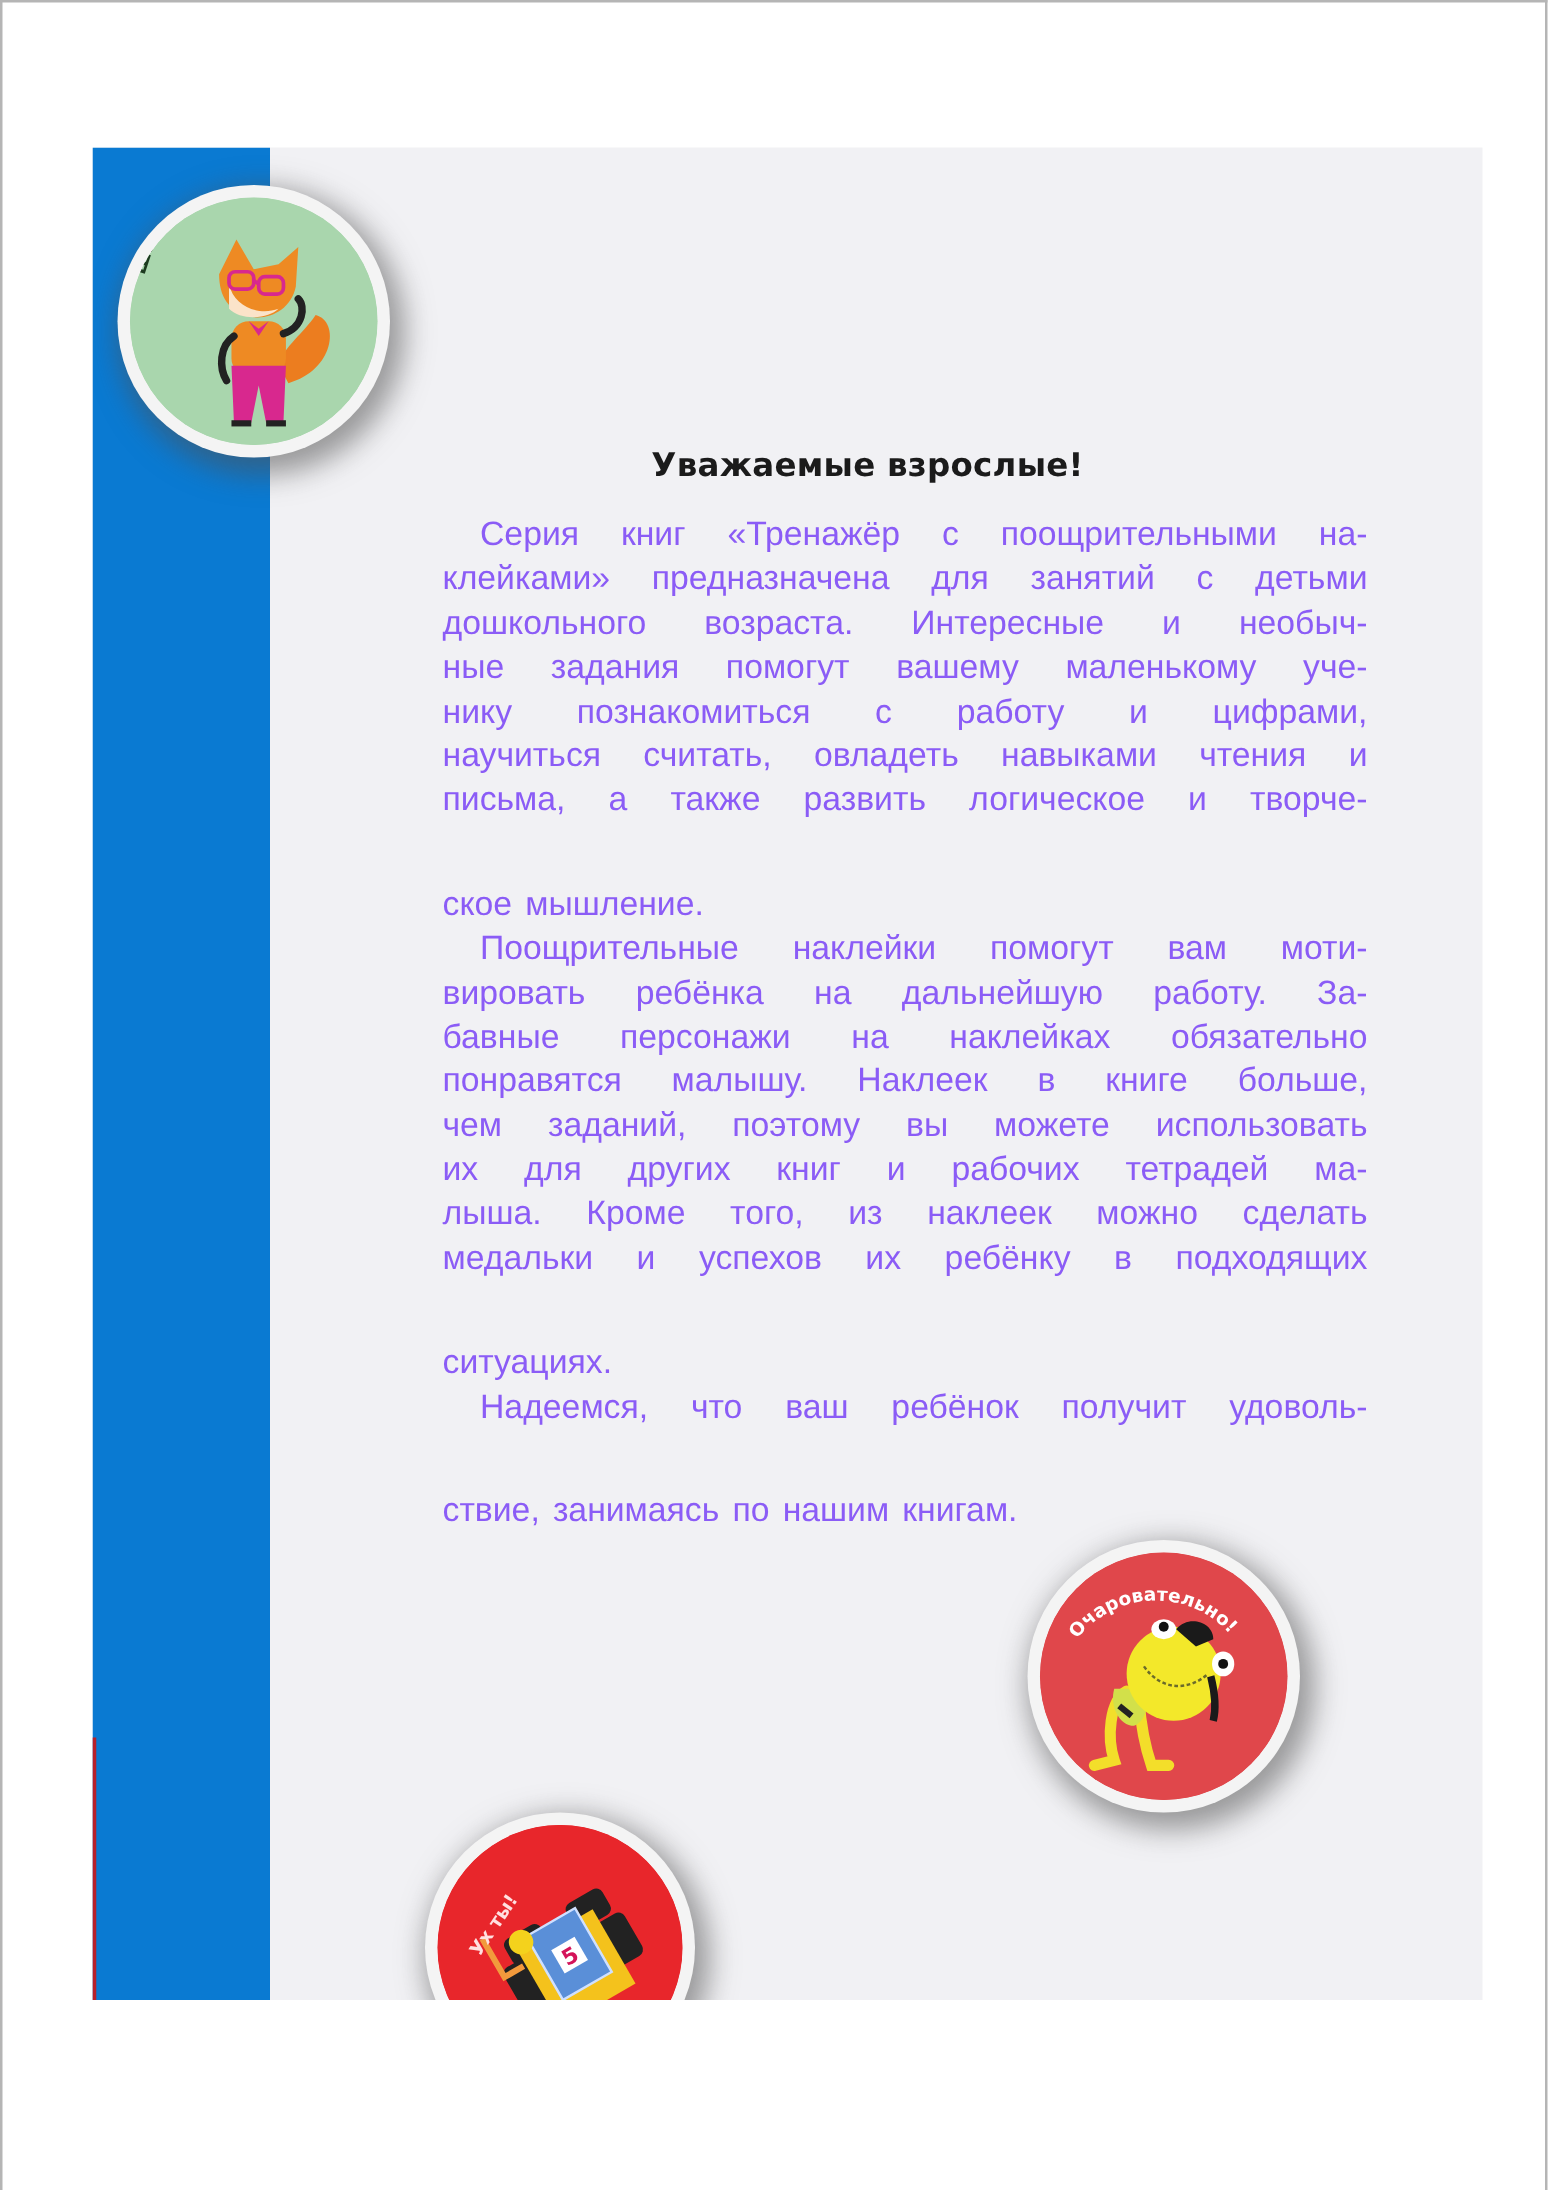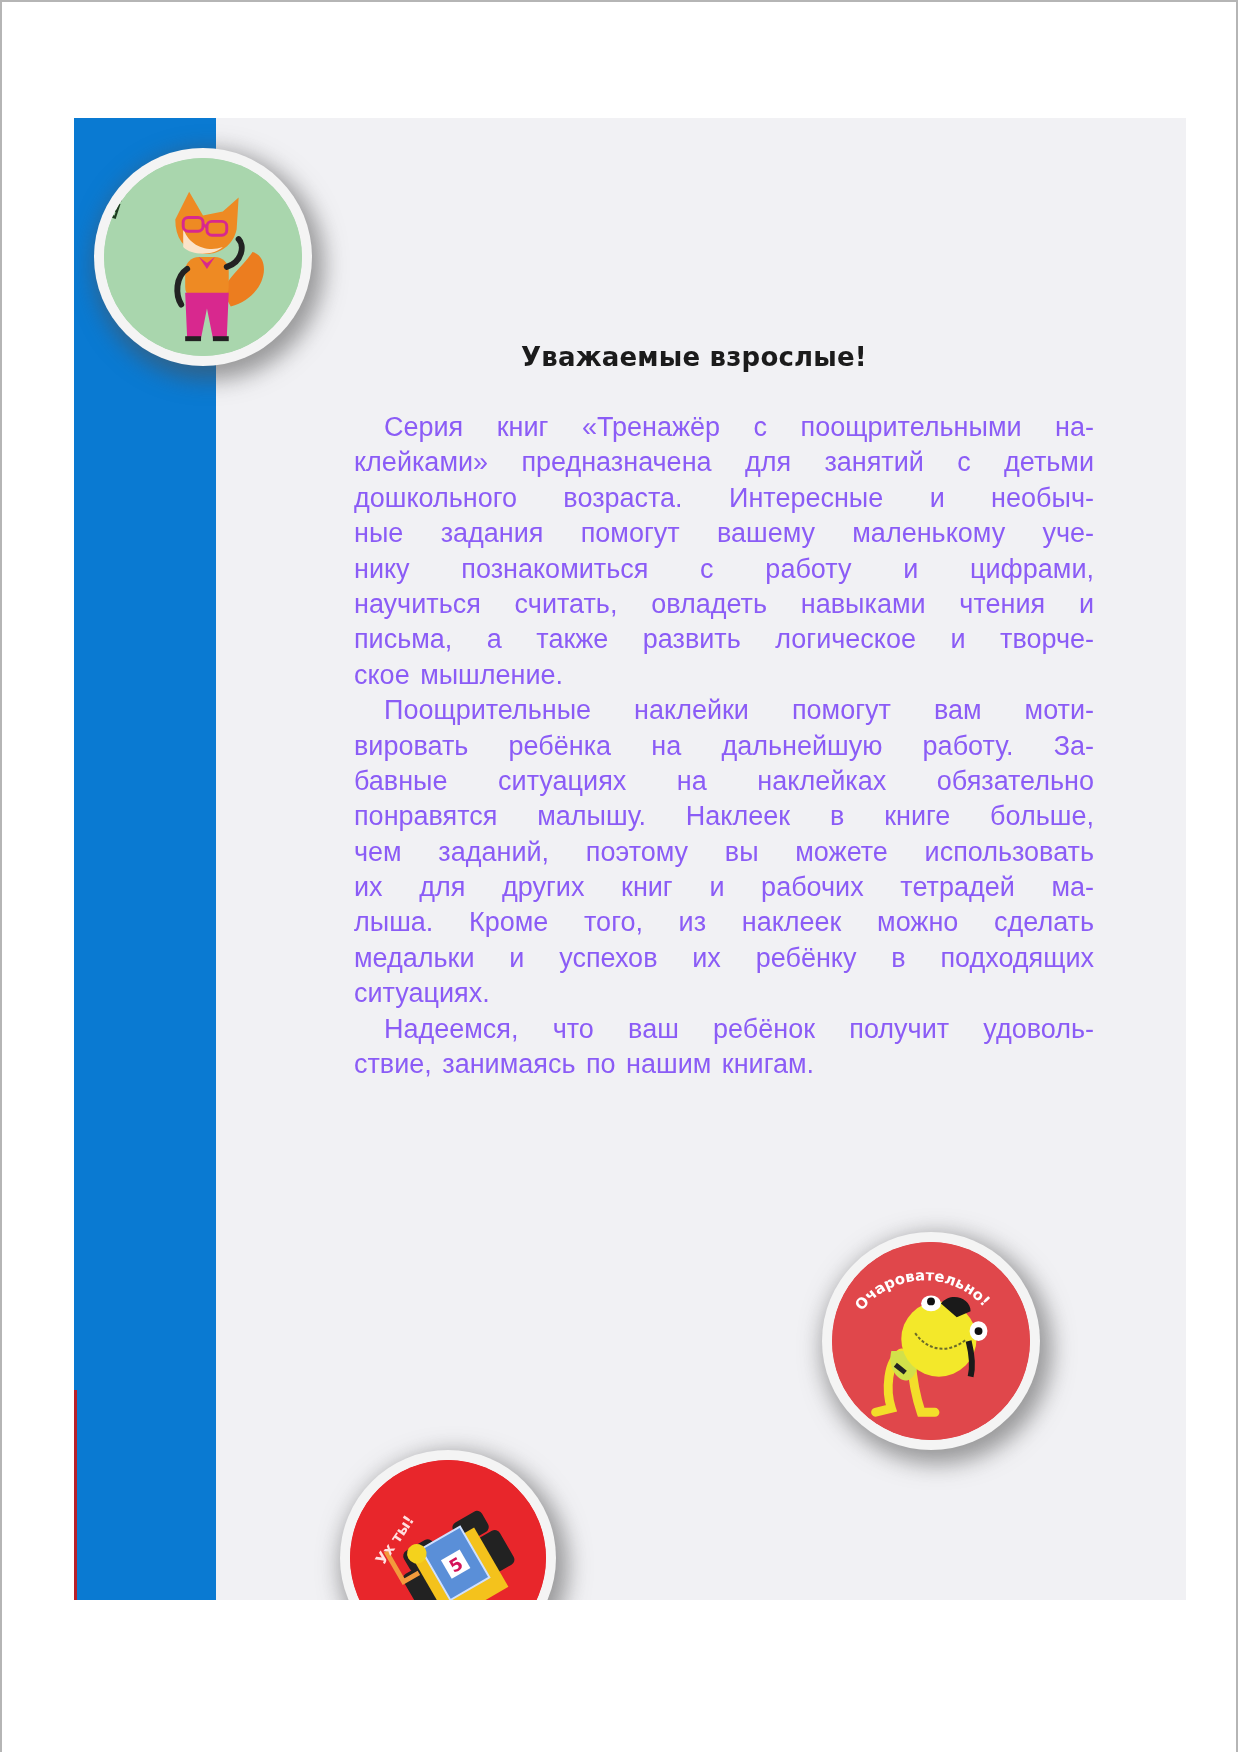--- a/index.html
+++ b/index.html
@@ -32,21 +32,21 @@
       font-family: "DejaVu Sans", sans-serif; font-weight: bold;
       font-size: 26px; color: #1b1b1b; letter-spacing: 0.2px;
     }
     .body-text {
       position: absolute; left: 280px; top: 292px; width: 740px;
       font-family: "Liberation Sans", sans-serif; font-size: 27px;
       line-height: 35.4px; color: #8b5cf6; text-align: justify;
       word-spacing: 3px;
     }
     .line { display: block; text-align: justify; text-align-last: justify; white-space: nowrap; height: 35.4px; }
-    .line.last { text-align-last: left; }
+    .line.last { text-align-last: left; margin-top: 48px; }
     .line.indent { padding-left: 30px; }
   </style>
 </head>
 <body>
 
 <div class="frame"></div>
 
 <div class="scan">
   <div class="stripe"></div>
   <div style="position:absolute;left:0;top:1272px;width:3px;height:210px;background:#b8202a;"></div>
@@ -120,37 +120,37 @@
         <rect x="92" y="76" width="46" height="60" fill="#5a8fd8" stroke="#cfe0ff" stroke-width="2"></rect>
         <rect x="104" y="96" width="22" height="22" fill="#fff"></rect>
         <text x="115" y="114" text-anchor="middle" font-family="DejaVu Sans, sans-serif" font-weight="bold" font-size="18" fill="#d4145a">5</text>
         <circle cx="86" cy="78" r="10" fill="#f4d21c"></circle>
         <path d="M60 60 L60 96 L78 96" stroke="#f29a3c" stroke-width="5" fill="none"></path>
       </g>
     </svg>
     <div style="position:absolute;left:22px;top:98px;transform:rotate(-56deg);transform-origin:left top;font-family:'DejaVu Sans',sans-serif;font-weight:bold;font-size:15px;color:#ffe0e0;white-space:nowrap;">Ух ты!</div>
   </div>
 
-  <div class="title" style="left:370px; width:500px; top:224px;">Уважаемые взрослые!</div>
+  <div class="title" style="left:370px; width:500px; top:240px;">Уважаемые взрослые!</div>
 
   <div class="body-text">
     <div>
       <span class="line indent">Серия книг «Тренажёр с поощрительными на-</span>
       <span class="line">клейками» предназначена для занятий с детьми</span>
       <span class="line">дошкольного возраста. Интересные и необыч-</span>
       <span class="line">ные задания помогут вашему маленькому уче-</span>
       <span class="line">нику познакомиться с работу и цифрами,</span>
       <span class="line">научиться считать, овладеть навыками чтения и</span>
       <span class="line">письма, а также развить логическое и творче-</span>
       <span class="line last">ское мышление.</span>
     </div>
     <div>
       <span class="line indent">Поощрительные наклейки помогут вам моти-</span>
       <span class="line">вировать ребёнка на дальнейшую работу. За-</span>
-      <span class="line">бавные ситуациях на наклейках обязательно</span>
+      <span class="line">бавные персонажи на наклейках обязательно</span>
       <span class="line">понравятся малышу. Наклеек в книге больше,</span>
       <span class="line">чем заданий, поэтому вы можете использовать</span>
       <span class="line">их для других книг и рабочих тетрадей ма-</span>
       <span class="line">лыша. Кроме того, из наклеек можно сделать</span>
       <span class="line">медальки и успехов их ребёнку в подходящих</span>
       <span class="line last">ситуациях.</span>
     </div>
     <div>
       <span class="line indent">Надеемся, что ваш ребёнок получит удоволь-</span>
       <span class="line last">ствие, занимаясь по нашим книгам.</span>

